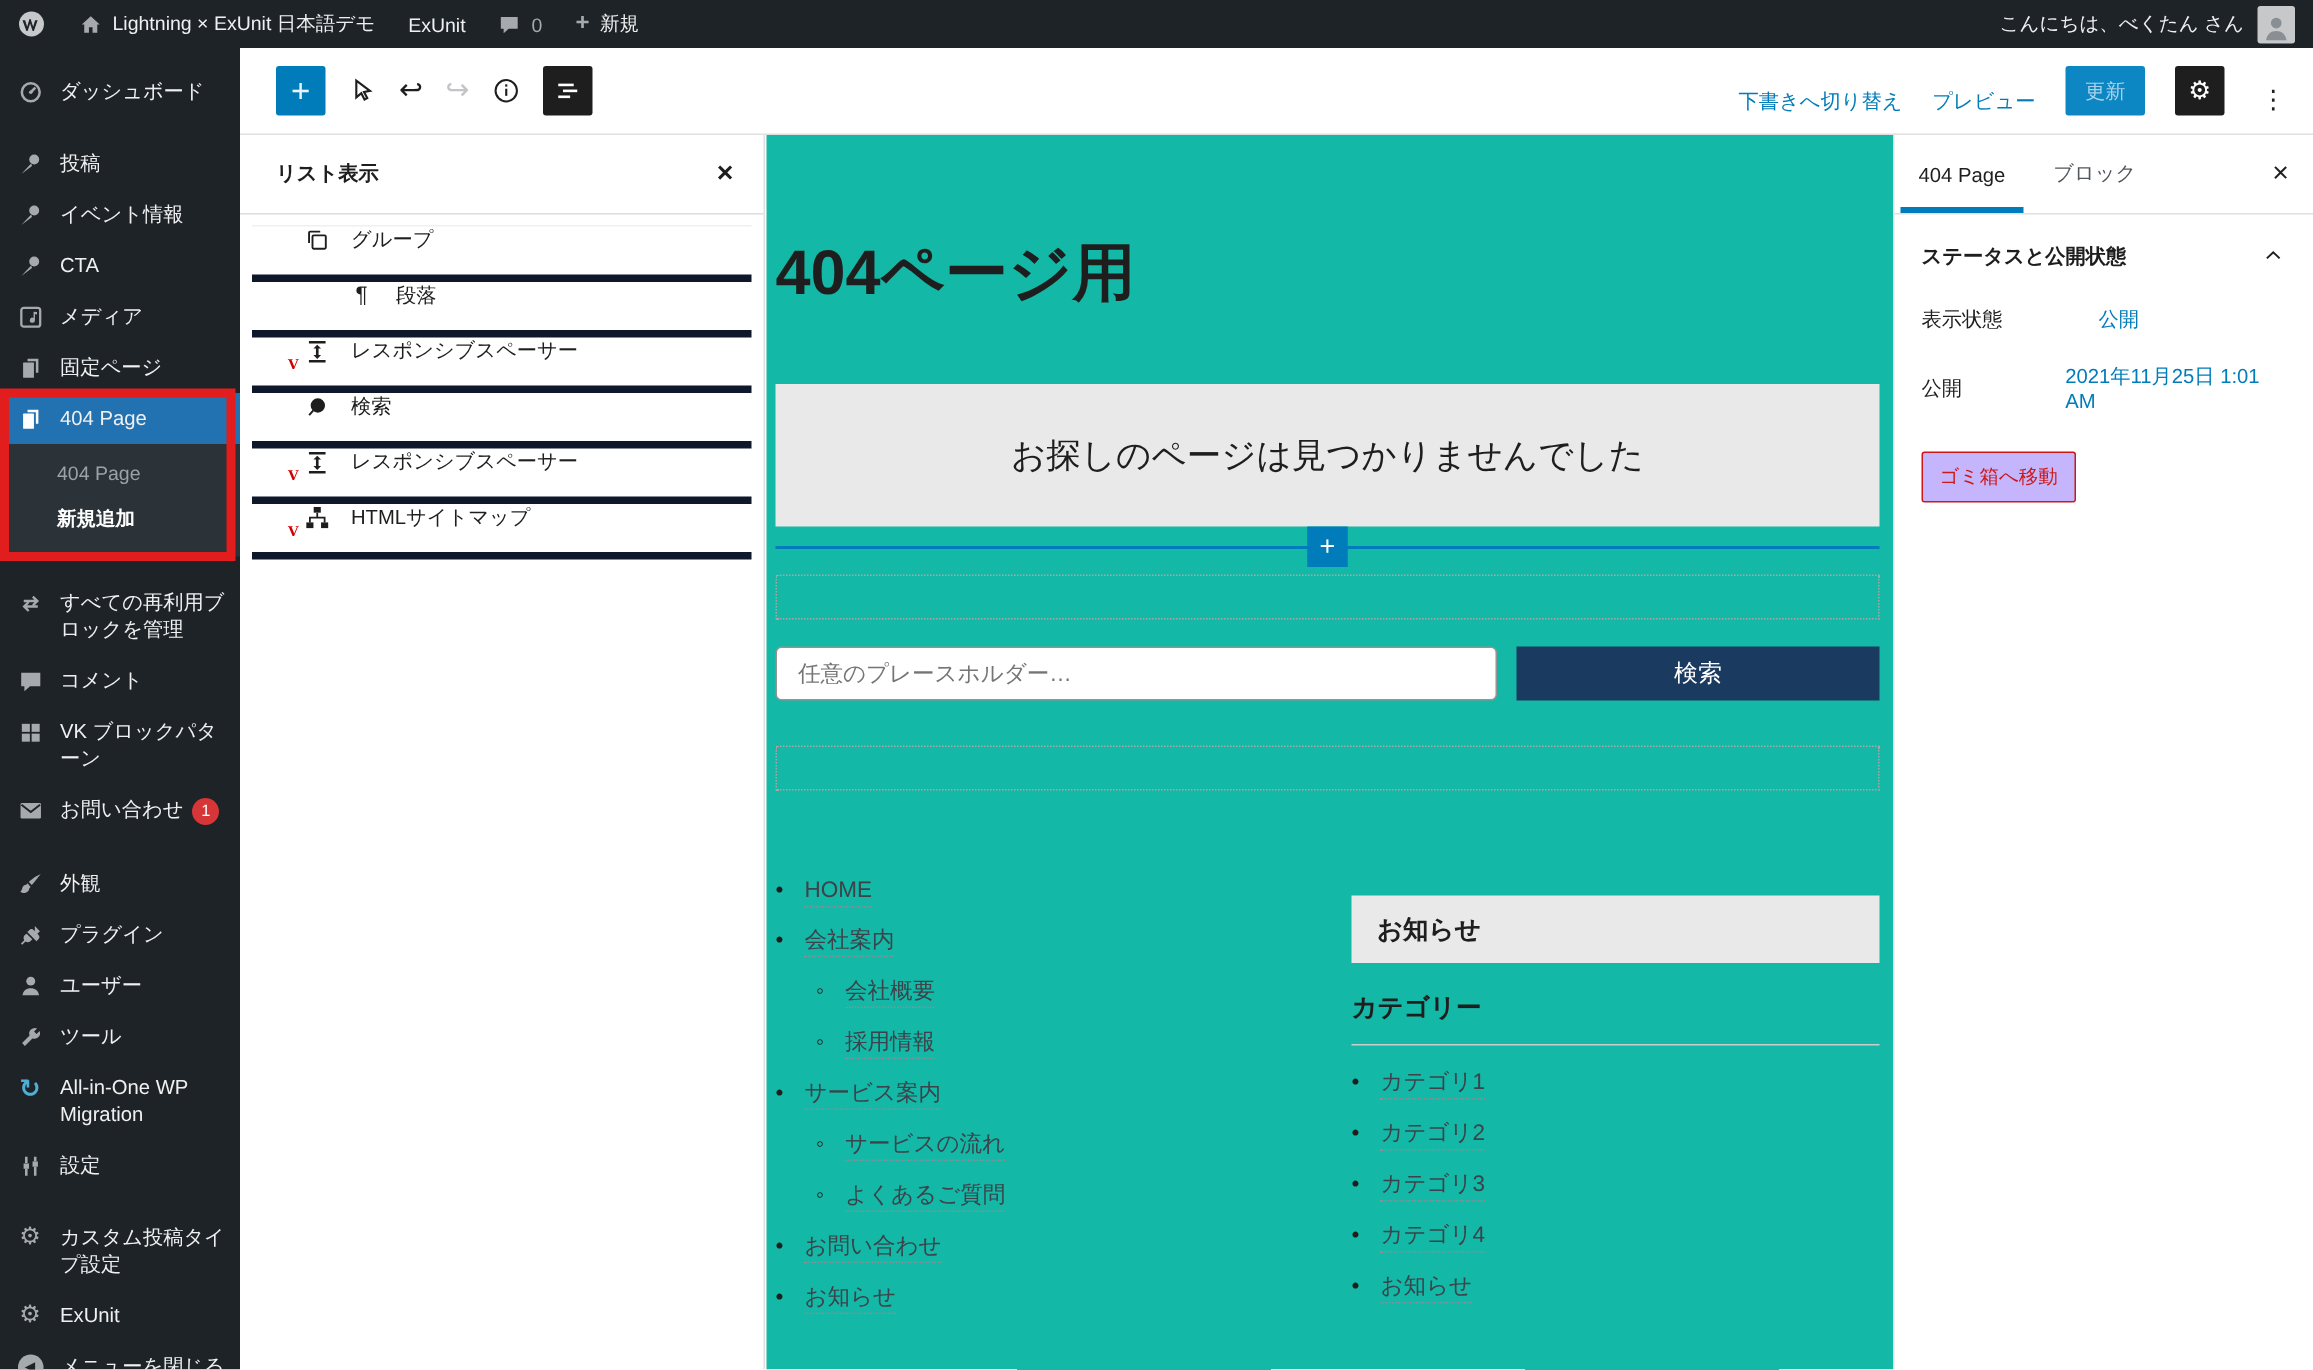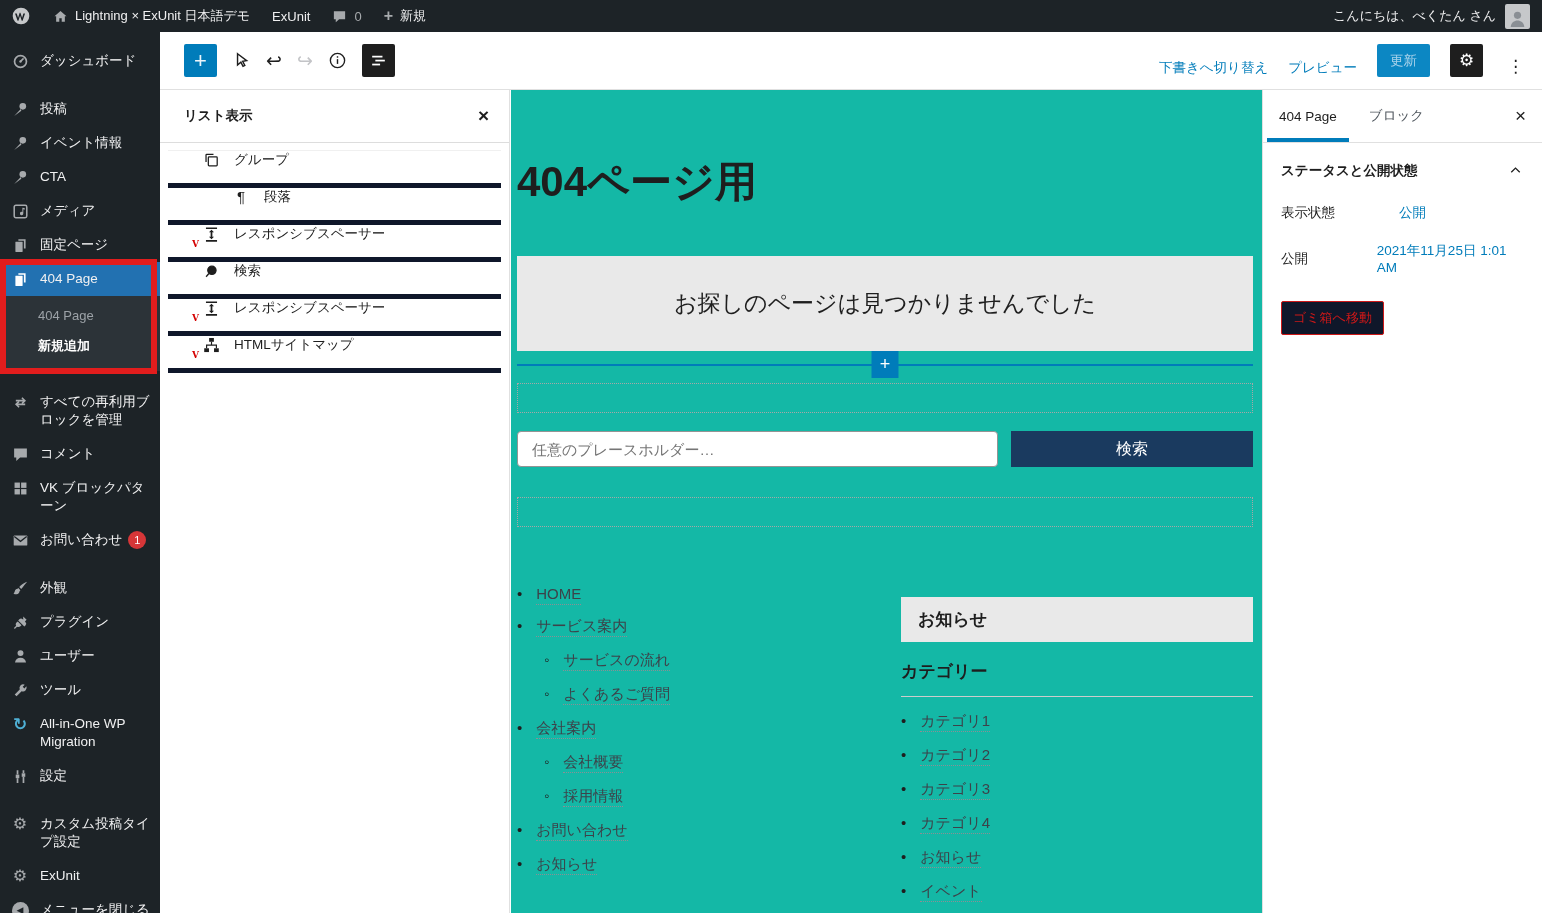--- a/index.html
+++ b/index.html
@@ -110,21 +110,21 @@
   .tab.active{color:#1e1e1e}
   .tab.active::after{content:"";position:absolute;left:4px;right:4px;bottom:0;height:4px;background:#007cba}
   .panel-close{margin-left:auto;padding:0 16px;font-size:19px;color:#1e1e1e;display:flex;align-items:center;cursor:pointer}
   .section-head{display:flex;justify-content:space-between;padding:19px 18px 14px;
                 font-weight:bold;font-size:13.5px;cursor:pointer}
   .chev{color:#1e1e1e;display:flex}
   .prow{display:flex;align-items:center;padding:10px 18px;font-size:13.5px}
   .plabel{width:118px;color:#1e1e1e}
   .plink{color:#007cba;cursor:pointer}
   .trash-btn{margin:16px 18px;padding:7px 11px;border:1px solid #cc1818;color:#cc1818;
-             font-size:13px;border-radius:2px;background:#0f172a}
+             font-size:13px;border-radius:2px;background:#c4b5fd}
 </style>
 </head>
 <body>
 
 <div id="adminbar">
   <div class="ab-item">
     <span class="ab-icon">
       <svg width="20" height="20" viewBox="0 0 24 24">
           <circle cx="12" cy="12" r="10" fill="#c6c8ca"></circle>
           <path fill="#1d2327" d="M4.8 9h2.1l1.6 5.2L10.4 8h.9l2 6.2L14.9 9h2l-3 8.6h-1l-2-6-2 6h-1z"></path>
@@ -464,46 +464,45 @@
       <input class="search-input" placeholder="任意のプレースホルダー…" style="">
       <button class="search-btn">検索</button>
     </div>
 
     <div class="spacer-block spacer2"></div>
 
     <div class="sitemap">
       <div class="sm-col1">
         <ul>
           <li class="l1"><a class="sm-link">HOME</a></li>
+          <li class="l1"><a class="sm-link">会社案内</a>
+            <ul class="sub">
+              <li class="l2"><a class="sm-link">会社概要</a></li>
+              <li class="l2"><a class="sm-link">採用情報</a></li>
+            </ul>
+          </li>
           <li class="l1"><a class="sm-link">サービス案内</a>
             <ul class="sub">
               <li class="l2"><a class="sm-link">サービスの流れ</a></li>
               <li class="l2"><a class="sm-link">よくあるご質問</a></li>
-            </ul>
-          </li>
-          <li class="l1"><a class="sm-link">会社案内</a>
-            <ul class="sub">
-              <li class="l2"><a class="sm-link">会社概要</a></li>
-              <li class="l2"><a class="sm-link">採用情報</a></li>
             </ul>
           </li>
           <li class="l1"><a class="sm-link">お問い合わせ</a></li>
           <li class="l1"><a class="sm-link">お知らせ</a></li>
         </ul>
       </div>
       <div class="sm-col2">
         <div class="news-box">お知らせ</div>
         <div class="cat-head">カテゴリー</div>
         <ul>
           <li class="l1"><a class="sm-link">カテゴリ1</a></li>
           <li class="l1"><a class="sm-link">カテゴリ2</a></li>
           <li class="l1"><a class="sm-link">カテゴリ3</a></li>
           <li class="l1"><a class="sm-link">カテゴリ4</a></li>
           <li class="l1"><a class="sm-link">お知らせ</a></li>
-          <li class="l1"><a class="sm-link">イベント</a></li>
         </ul>
       </div>
     </div>
   </div>
 </div>
 
 <div id="settings">
   <div class="tabs">
     <div class="tab active">404 Page</div>
     <div class="tab">ブロック</div>

